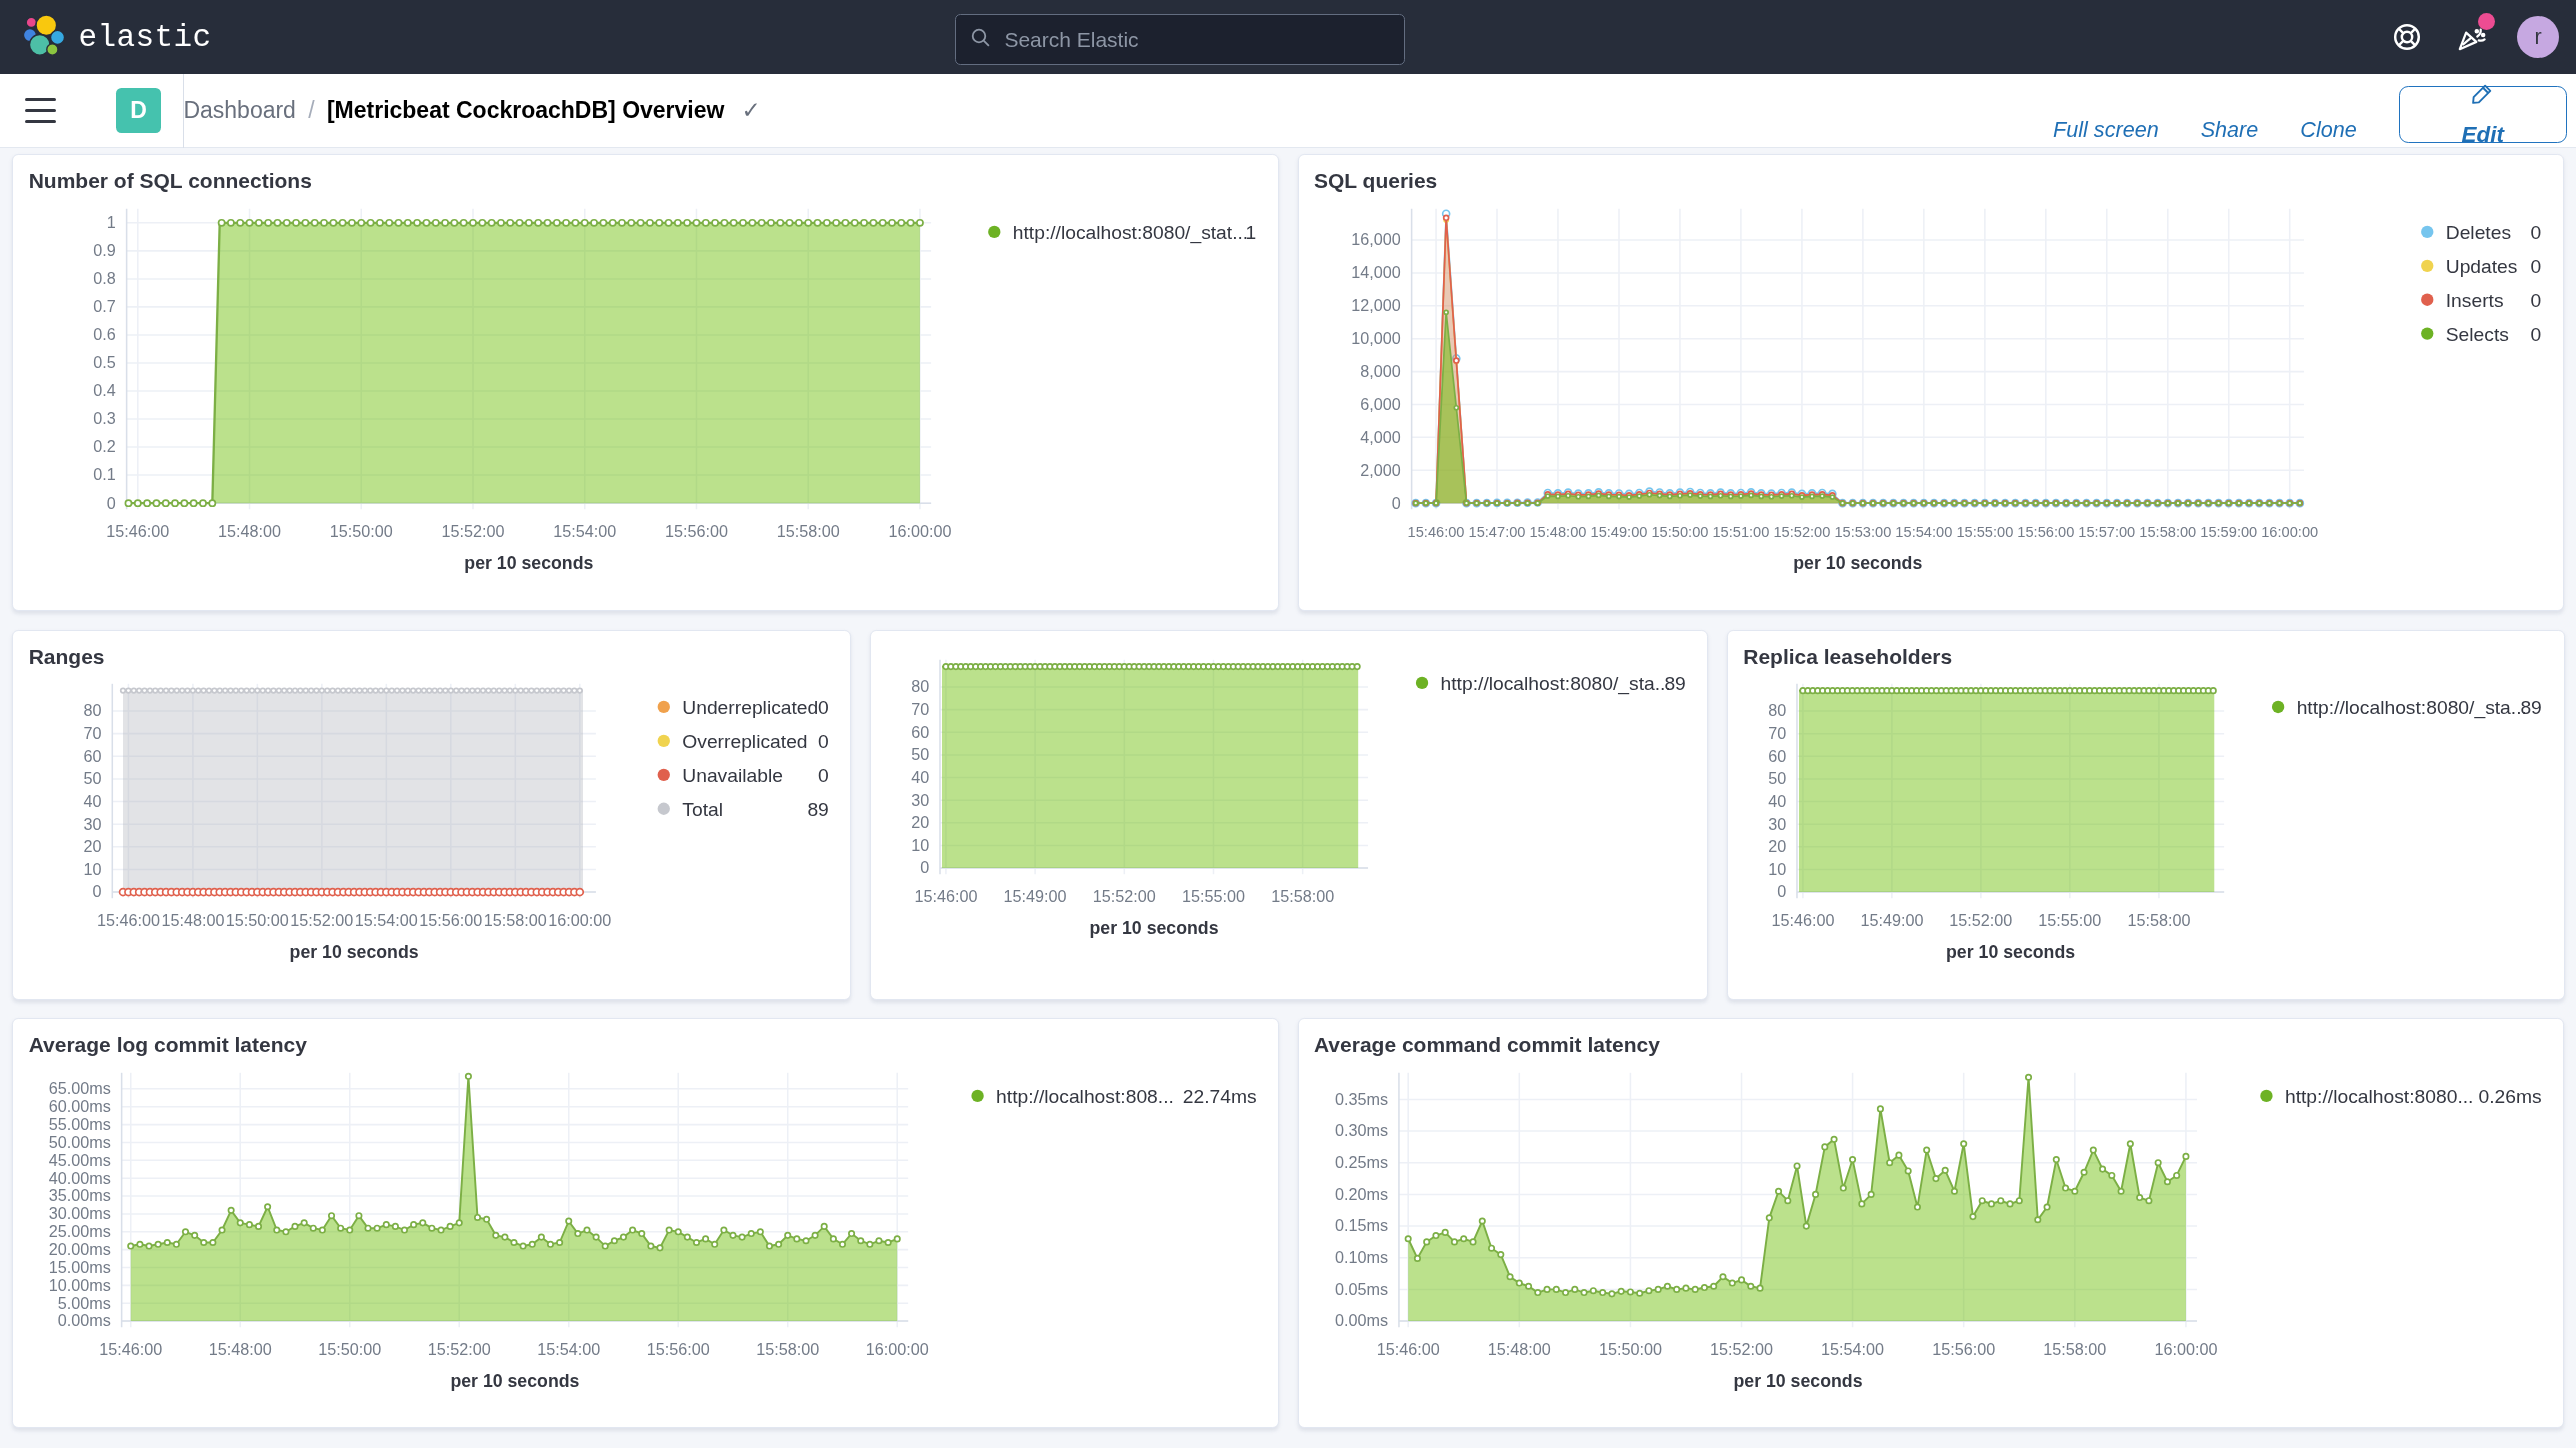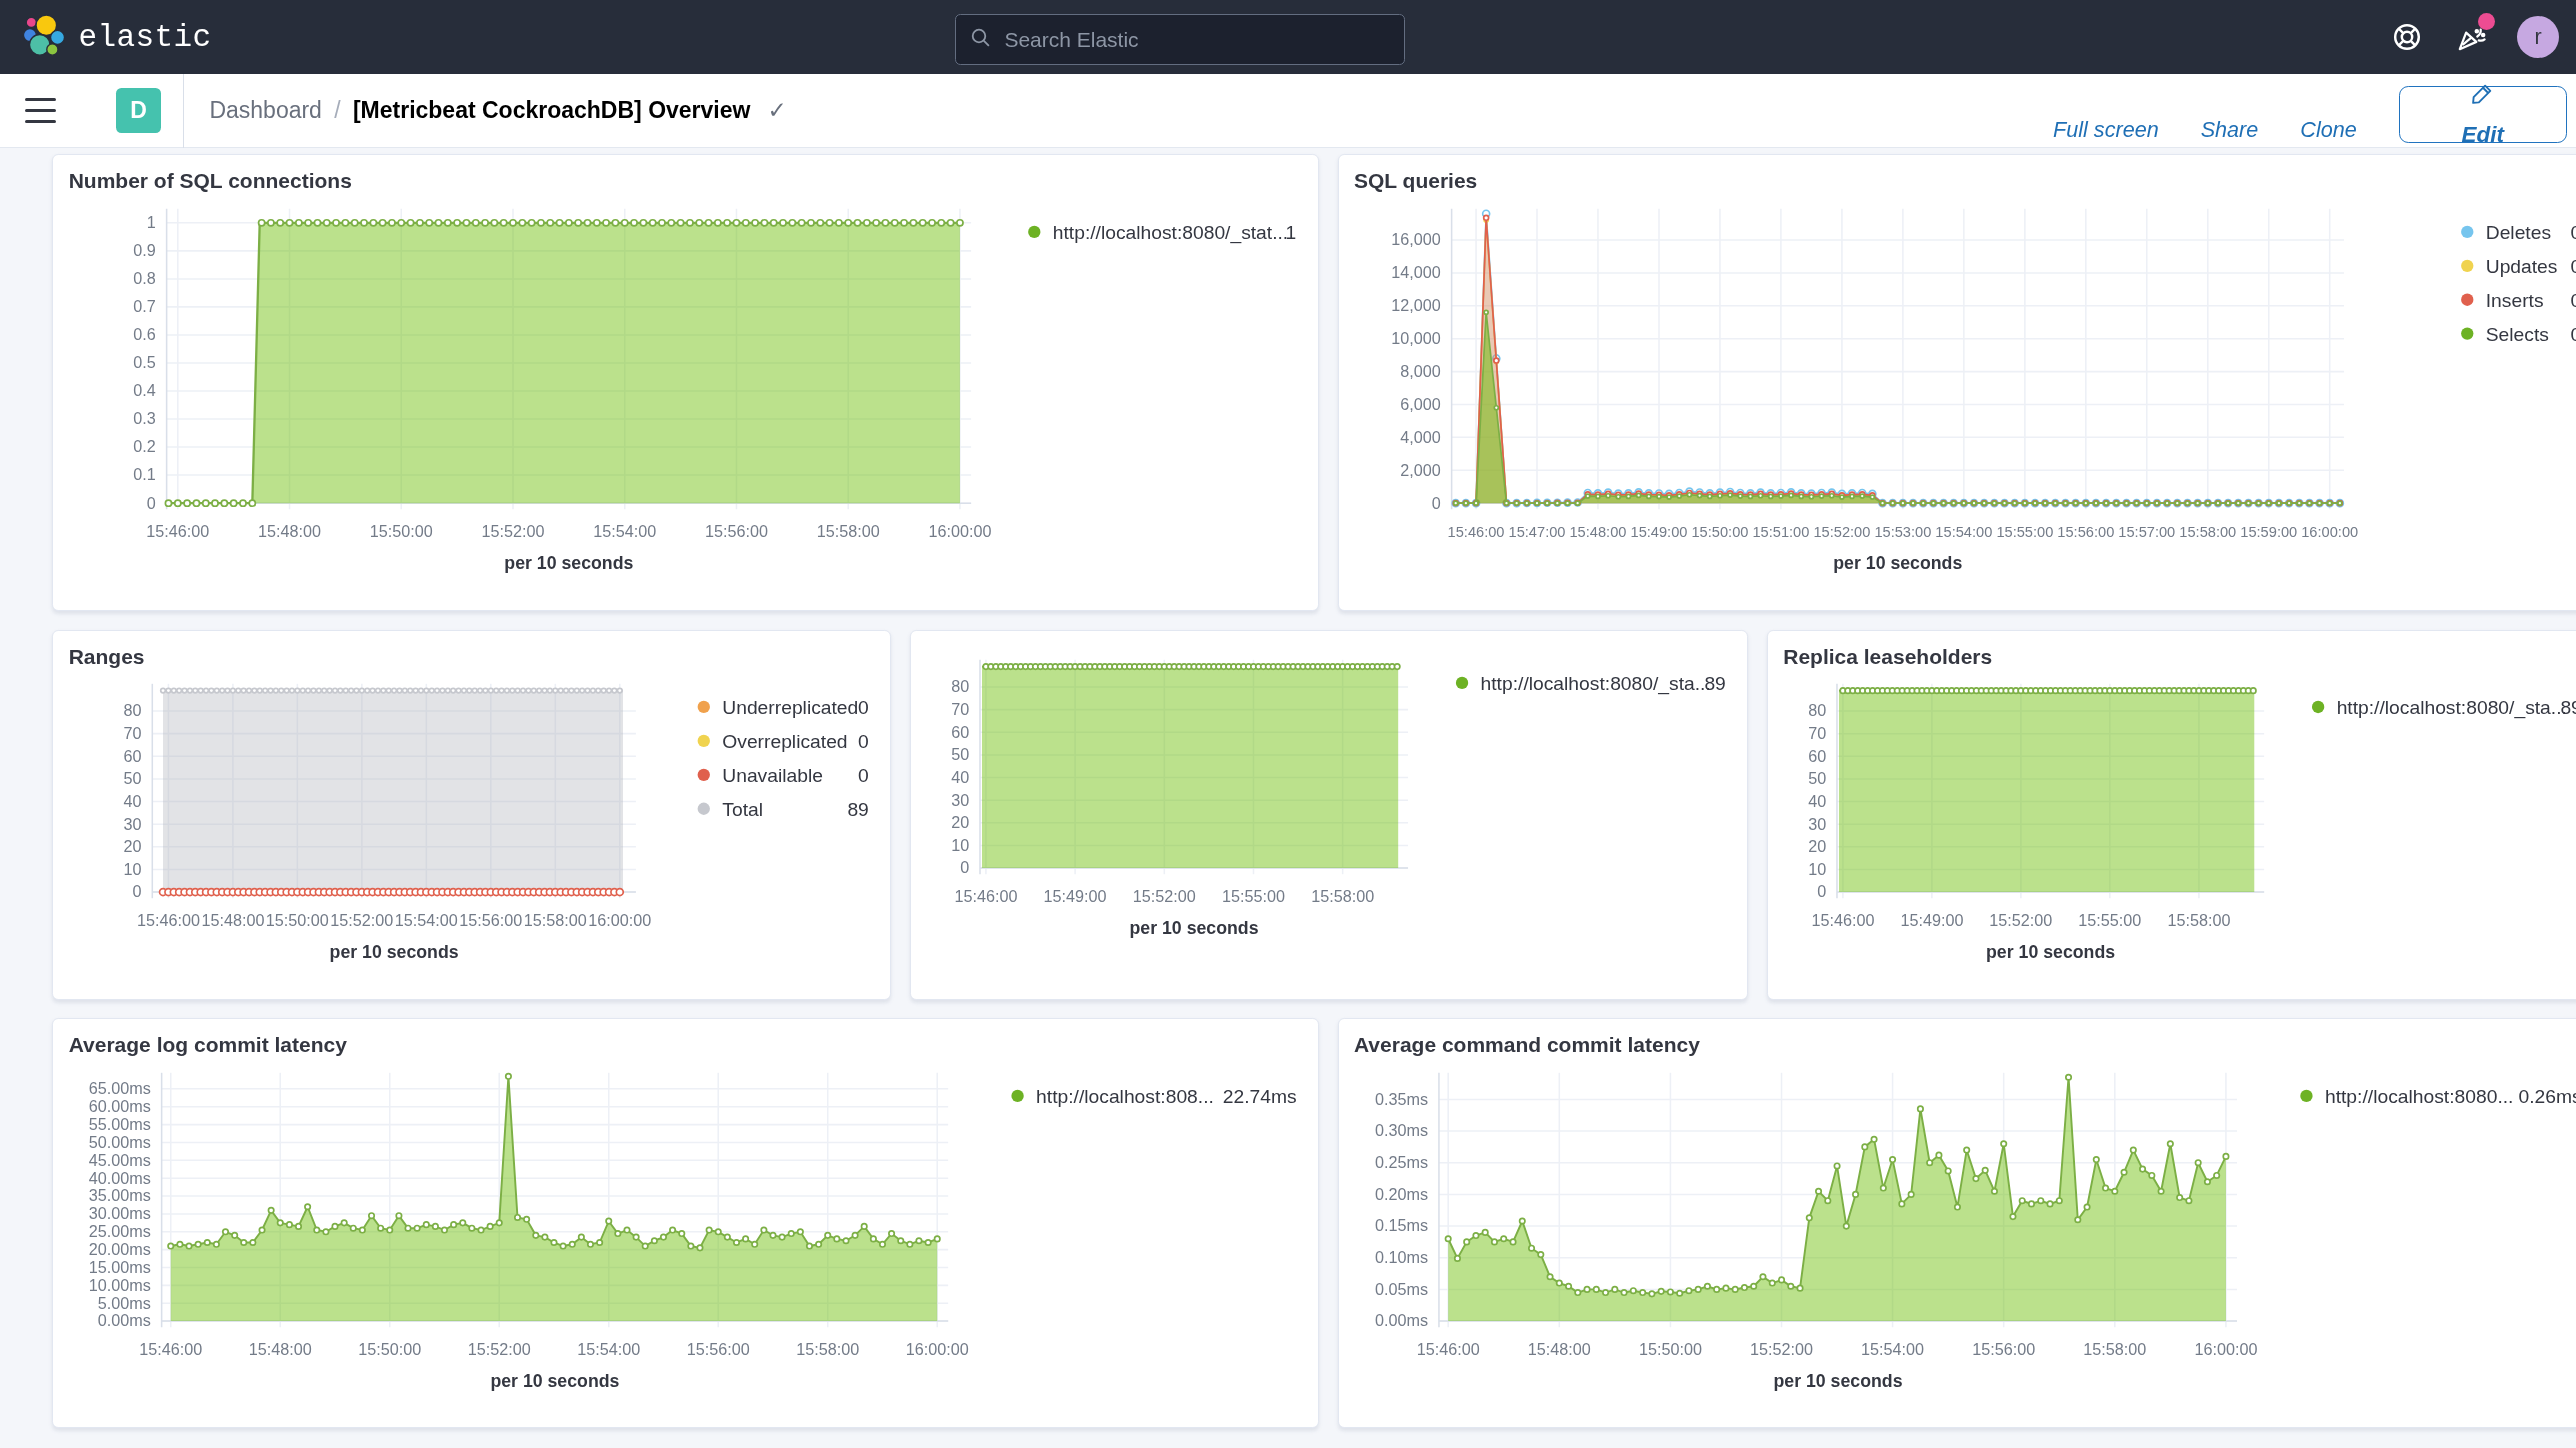--- a/index.html
+++ b/index.html
@@ -24,33 +24,33 @@
 
   
   .crumbbar { position:relative; height:74px; background:#fff; display:flex; align-items:center;
     border-bottom:0.8px solid #E3E8F0; }
   .hamburger { margin-left:25px; width:31px; height:26px; display:flex; flex-direction:column;
     justify-content:space-between; cursor:pointer; }
   .hamburger span { display:block; height:3.9px; border-radius:1.5px; background:#343741; }
   .app-badge { margin-left:60px; width:45px; height:45px; border-radius:5.4px; background:#45C2AE;
     color:#fff; font-size:23px; font-weight:700; display:flex; align-items:center; justify-content:center; cursor:pointer;}
   .crumb-divider { margin-left:21.6px; width:0.8px; height:74px; background:#D9DFE9; }
-  .crumbs { margin-left:26px; display:flex; align-items:center; font-size:23px; }
+  .crumbs { display:flex; align-items:center; font-size:23px; }
   .crumb-section { color:#69707D; cursor:pointer; }
   .crumb-sep { color:#A6ADBA; margin:0 12.3px; }
   .crumb-title { color:#000000; font-weight:600; }
   .crumb-check { color:#69707D; font-size:23px; margin-left:17px; }
   .toolbar { position:absolute; right:9.3px; top:0; height:69px; display:flex; align-items:flex-end; gap:42px;font-style:italic; }
   .toolbar a { color:#1F6FB5; font-size:21.6px; text-decoration:none; cursor:pointer; }
   .edit-btn { width:168px; height:57px; border:1.5px solid #2073BF; border-radius:9.3px; background:#fff;
     color:#1F6FB5; font-size:22.4px; font-weight:600; display:flex; align-items:center; justify-content:center;
     gap:10.8px; cursor:pointer;flex-direction:column; }
 
   
-  .content { padding:6.2px 12.3px 12.3px;margin-left:40px; }
+  .content { padding:6.2px 12.3px 12.3px; }
   .row { display:grid; gap:18.5px; margin-bottom:18.5px; }
   .r1 { grid-template-columns:1fr 1fr; }
   .r2 { grid-template-columns:1fr 1fr 1fr; }
   .r3 { grid-template-columns:1fr 1fr; margin-bottom:0; }
   .panel { background:#fff; border:0.8px solid #E2E7F1; border-radius:6.2px; padding:14px 15.4px;
     box-shadow:0 2.3px 3.9px rgba(140,152,176,.20); }
   .r1 .panel { height:457px; }
   .r2 .panel { height:370px; }
   .r3 .panel { height:410px; }
   .panel-title { margin:0; font-size:21px; font-weight:700; color:#343741; }

